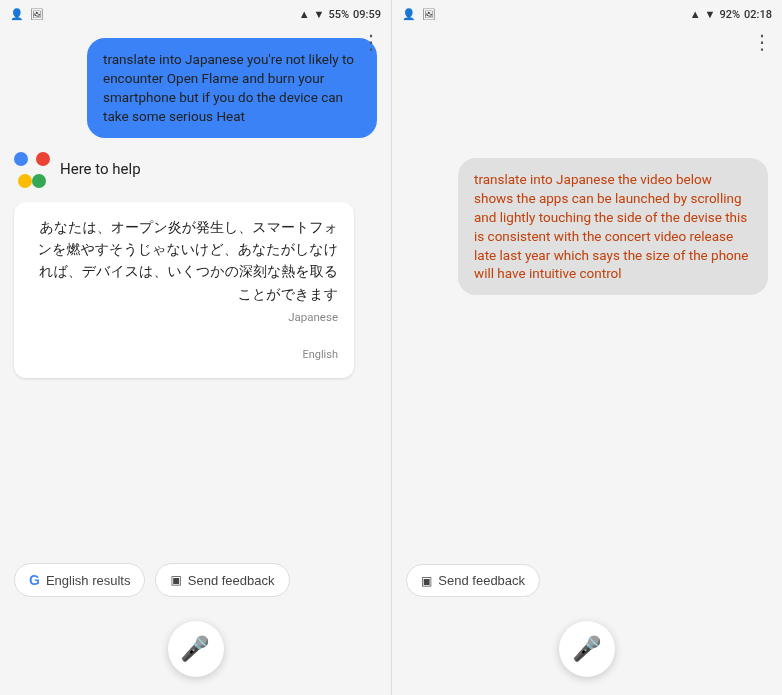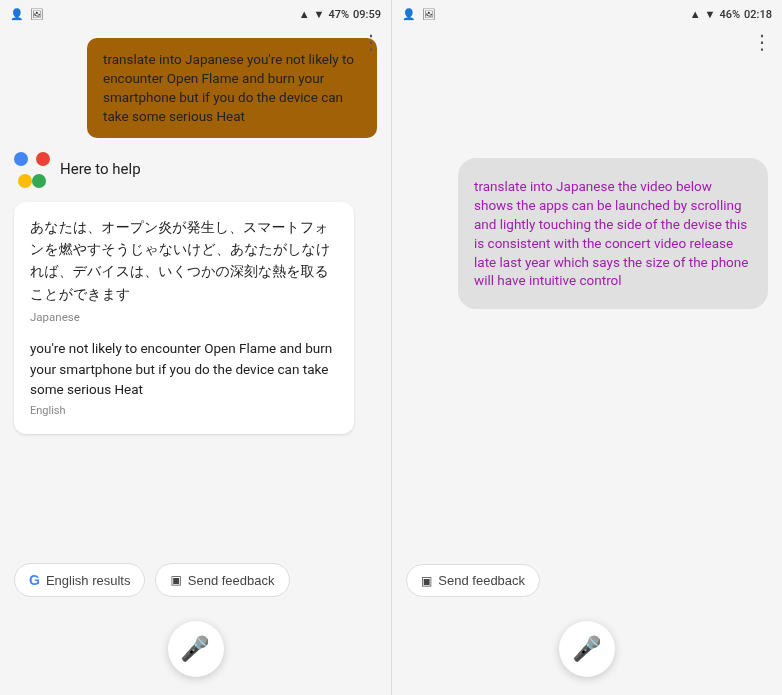--- a/index.html
+++ b/index.html
@@ -65,22 +65,22 @@
       flex: 1;
       padding: 10px 14px;
       overflow-y: auto;
       display: flex;
       flex-direction: column;
       gap: 14px;
     }
 
     
     .user-bubble {
-      background: #a16207;
-      border-radius: 10px;
+      background: #3b82f6;
+      border-radius: 18px;
       padding: 12px 16px;
       font-size: 13.5px;
       color: #222;
       max-width: 290px;
       align-self: flex-end;
       line-height: 1.4;
       margin-left: 12px;
     }
 
     
@@ -126,31 +126,32 @@
     
     .translation-card {
       background: #fff;
       border-radius: 12px;
       padding: 14px 16px;
       font-size: 13.5px;
       color: #222;
       max-width: 340px;
       line-height: 1.5;
       box-shadow: 0 1px 3px rgba(0,0,0,0.12);
+      text-align: right;
     }
     .translation-japanese {
       font-size: 14px;
       color: #222;
       margin-bottom: 4px;
       line-height: 1.6;
     }
     .translation-lang-label {
       font-size: 11.5px;
       color: #888;
-      margin-bottom: 12px;
+      margin-bottom: 21px;
     }
     .translation-english {
       font-size: 13.5px;
       color: #222;
       line-height: 1.5;
       margin-bottom: 4px;
     }
     .translation-lang-label2 {
       font-size: 11px;
       color: #888;
@@ -198,23 +199,23 @@
       cursor: pointer;
     }
     .mic-icon {
       font-size: 24px;
     }
 
     
     .right-user-bubble {
       background: #e0e0e0;
       border-radius: 18px;
-      padding: 19px 16px;
+      padding: 12px 16px;
       font-size: 13.5px;
-      color: #a21caf;
+      color: #c2410c;
       line-height: 1.4;
       align-self: flex-end;
       max-width: 310px;
     }
 
     
     .feedback-icon {
       font-size: 12px;
     }
   </style>
@@ -224,21 +225,21 @@
 <div class="phone-panel">
 
   <div class="status-bar">
     <div class="status-left">
       <span>👤</span>
       <span>🖼</span>
     </div>
     <div class="status-right">
       <span>▲</span>
       <span>▼</span>
-      <span>47%</span>
+      <span>55%</span>
       <span>09:59</span>
     </div>
   </div>
 
   <div class="overflow-menu">⋮</div>
 
   <div class="chat-area">
 
     <div class="user-bubble">translate into Japanese you're not likely to encounter Open Flame and burn your smartphone but if you do the device can take some serious Heat</div>
 
@@ -250,21 +251,20 @@
           <div class="dot dot-yellow"></div>
           <div class="dot dot-green"></div>
         </div>
       </div>
       <div class="here-to-help">Here to help</div>
     </div>
 
     <div class="translation-card">
       <div class="translation-japanese">あなたは、オープン炎が発生し、スマートフォンを燃やすそうじゃないけど、あなたがしなければ、デバイスは、いくつかの深刻な熱を取ることができます</div>
       <div class="translation-lang-label">Japanese</div>
-      <div class="translation-english">you're not likely to encounter Open Flame and burn your smartphone but if you do the device can take some serious Heat</div>
       <div class="translation-lang-label2">English</div>
     </div>
 
   </div>
 
   <div class="action-buttons">
     <button class="action-btn">
       <span class="action-btn-icon" style="color:#4285F4; font-weight:bold; font-size:14px;">G</span>
       <span>English results</span>
     </button>
@@ -285,21 +285,21 @@
 <div class="phone-panel">
 
   <div class="status-bar">
     <div class="status-left">
       <span>👤</span>
       <span>🖼</span>
     </div>
     <div class="status-right">
       <span>▲</span>
       <span>▼</span>
-      <span>46%</span>
+      <span>92%</span>
       <span>02:18</span>
     </div>
   </div>
 
   <div class="overflow-menu">⋮</div>
 
   <div class="chat-area">
 
     <div class="right-user-bubble" style="margin-top: 120px;">translate into Japanese the video below shows the apps can be launched by scrolling and lightly touching the side of the devise this is consistent with the concert video release late last year which says the size of the phone will have intuitive control</div>
 

